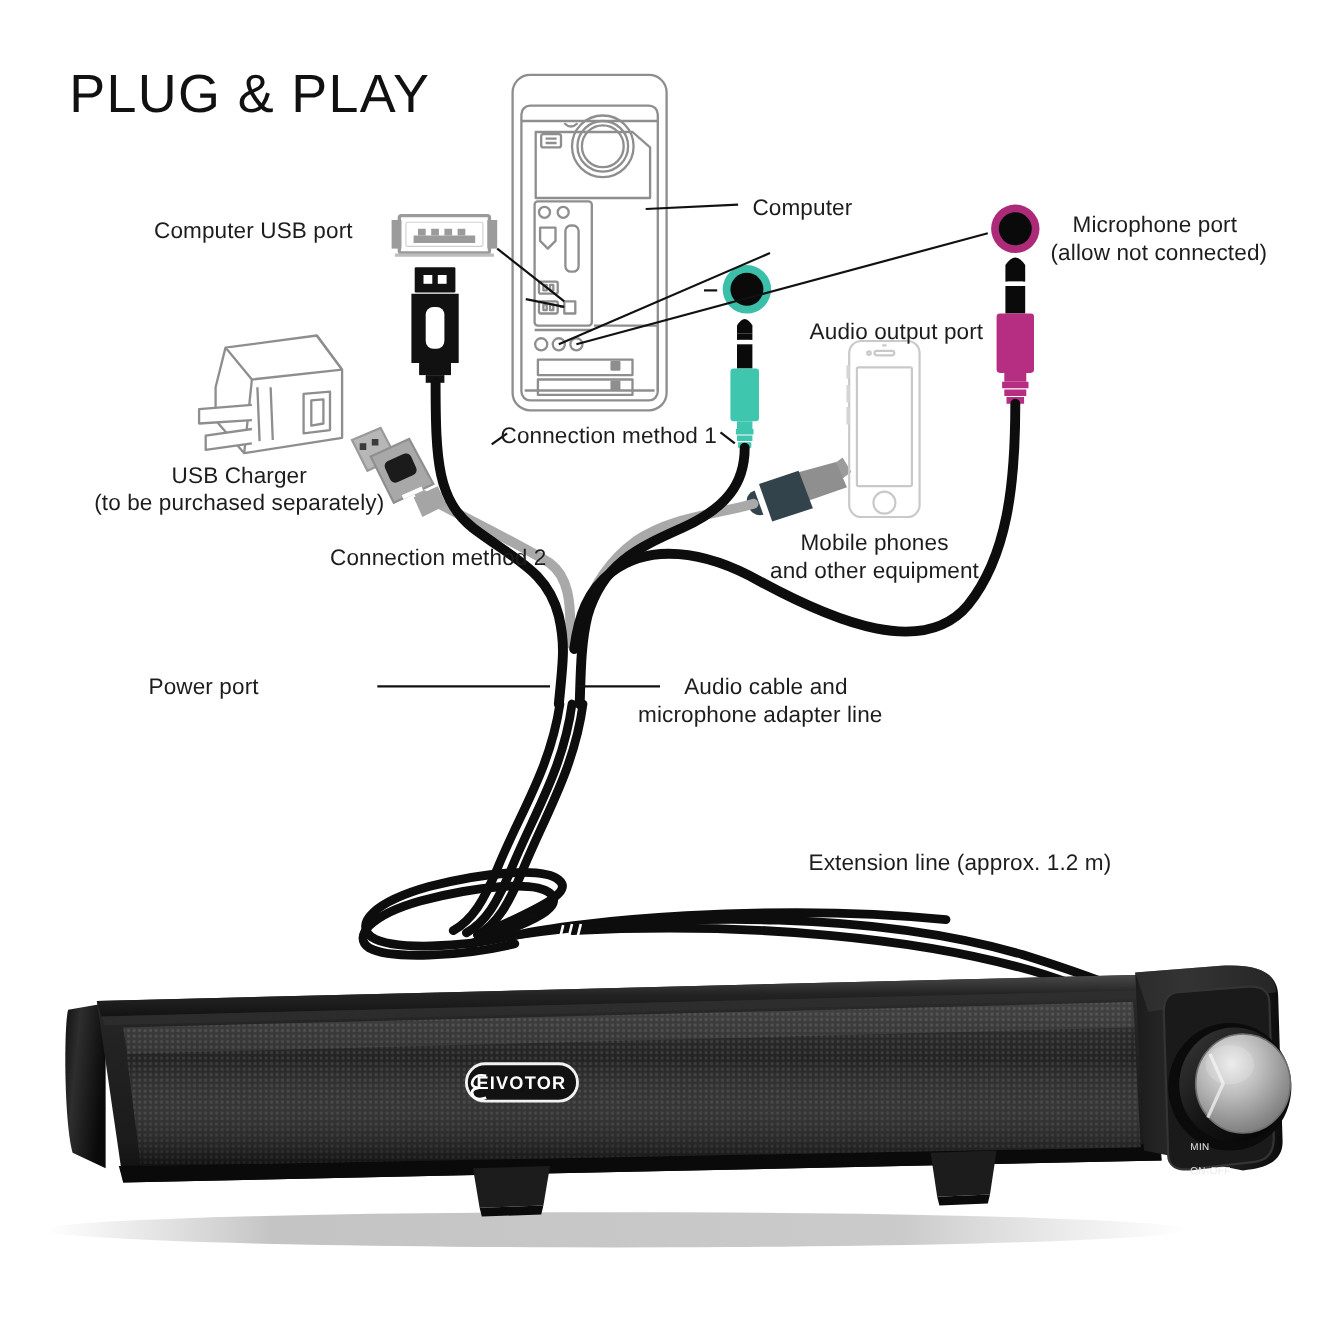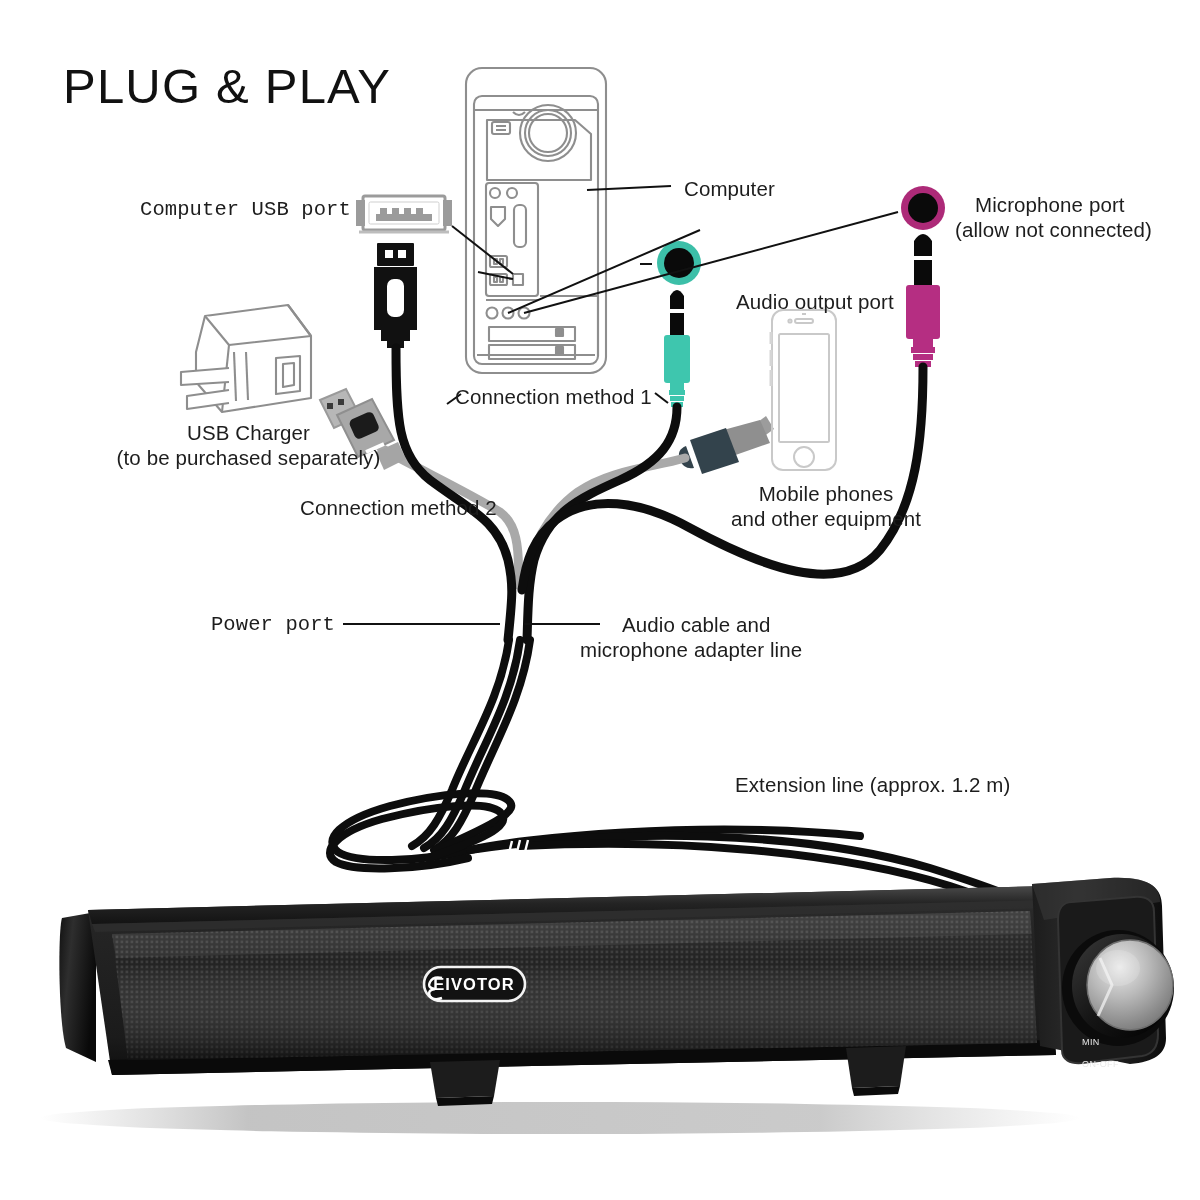--- a/index.html
+++ b/index.html
@@ -2,22 +2,22 @@
 <html><head>
 <meta charset="utf-8">
 <style>
   html,body{margin:0;padding:0;background:#fff;}
   body{width:1200px;height:1200px;overflow:hidden;
        font-family:"Liberation Sans","DejaVu Sans",sans-serif;color:#1a1a1a;}
   #stage{position:relative;width:1200px;height:1200px;background:#ffffff;border-radius:26px;}
   svg.layer{position:absolute;left:0;top:0;width:1200px;height:1200px;}
   .lbl{position:absolute;font-size:20.5px;line-height:25px;color:#1d1d1d;
        white-space:pre;letter-spacing:.1px;}
-  .lbl.c{text-align:center;margin-left:31px;}
-  .lbl.r{text-align:right;font-family:Liberation Mono, monospace;}
+  .lbl.c{text-align:center;}
+  .lbl.r{}
   #title{position:absolute;left:63px;top:58px;font-size:49px;letter-spacing:1.2px;
          font-weight:400;color:#111;}
 </style>
 </head>
 <body>
 
 <div id="stage">
 
   <div id="title">PLUG &amp; PLAY</div>
 

